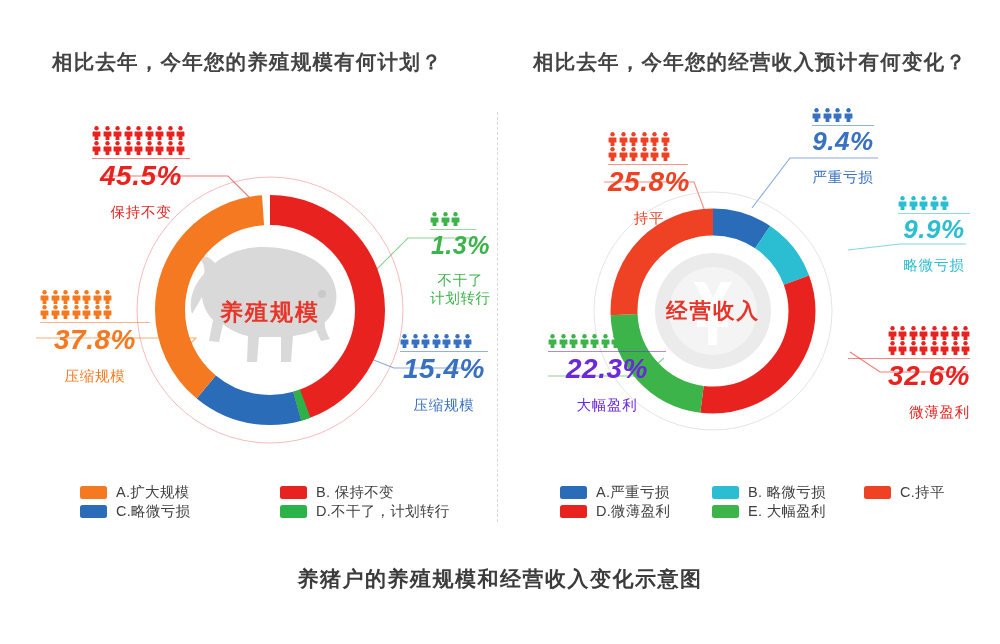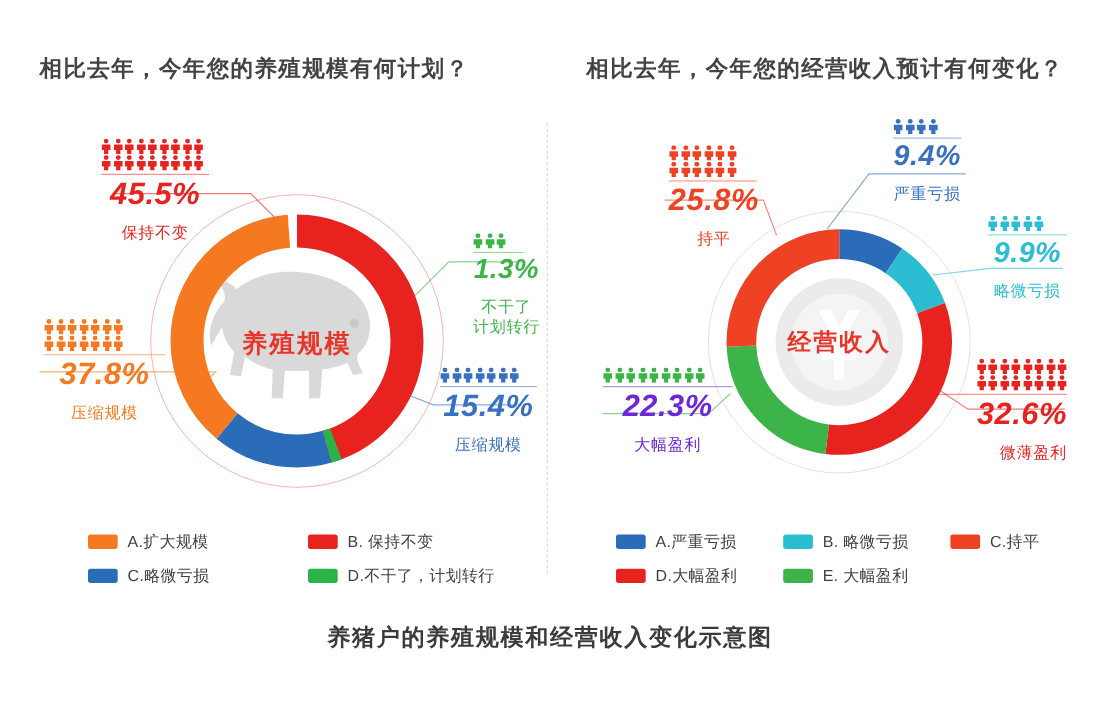--- a/index.html
+++ b/index.html
@@ -24,21 +24,21 @@
 
   
   .panel-title {
     position: absolute;
     font-size: 20.5px;
     font-weight: bold;
     color: #434343;
     letter-spacing: 1.2px;
     white-space: nowrap;
   }
-  #title-left  { left: 36px;  top: 48px; }
+  #title-left  { left: 52px;  top: 48px; }
   #title-right { left: 533px; top: 48px; }
 
   .footer-title {
     position: absolute;
     left: 0;
     top: 565px;
     width: 1000px;
     text-align: center;
     font-size: 21px;
     font-weight: bold;
@@ -52,21 +52,21 @@
     left: 497px;
     top: 112px;
     width: 0;
     height: 410px;
     border-left: 1px dashed #d8d8d8;
   }
 
   
   .donut-wrap { position: absolute; }
   #donut-left  { left: 130px; top: 170px; width: 280px; height: 280px; }
-  #donut-right { left: 638px; top: 186px; width: 250px; height: 250px; }
+  #donut-right { left: 588px; top: 186px; width: 250px; height: 250px; }
 
   .donut-center-label {
     position: absolute;
     width: 100%;
     text-align: center;
     font-size: 23px;
     font-weight: bold;
     letter-spacing: 2px;
     color: #e8352a;
     pointer-events: none;
@@ -116,21 +116,21 @@
     position: absolute;
     left: 0; top: 0;
     width: 1000px; height: 644px;
     pointer-events: none;
   }
 
   
   .legend {
     position: absolute;
     display: grid;
-    row-gap: 12px;
+    row-gap: 0;
   }
   #legend-left {
     left: 80px; top: 483px;
     grid-template-columns: 200px 230px;
   }
   #legend-right {
     left: 560px; top: 483px;
     grid-template-columns: 152px 152px 130px;
   }
   .legend-item {
@@ -717,21 +717,21 @@
       <div class="legend-item">
         <span class="swatch" style="background:#2bbdd1"></span>
         <span>B. 略微亏损</span>
       </div>
       <div class="legend-item">
         <span class="swatch" style="background:#ef4123"></span>
         <span>C.持平</span>
       </div>
       <div class="legend-item">
         <span class="swatch" style="background:#e8231f"></span>
-        <span>D.大幅盈利</span>
+        <span>D.微薄盈利</span>
       </div>
       <div class="legend-item">
         <span class="swatch" style="background:#3cb44a"></span>
         <span>E. 大幅盈利</span>
       </div>
     </div>
 
   <div class="footer-title">养猪户的养殖规模和经营收入变化示意图</div>
 
 </div>

